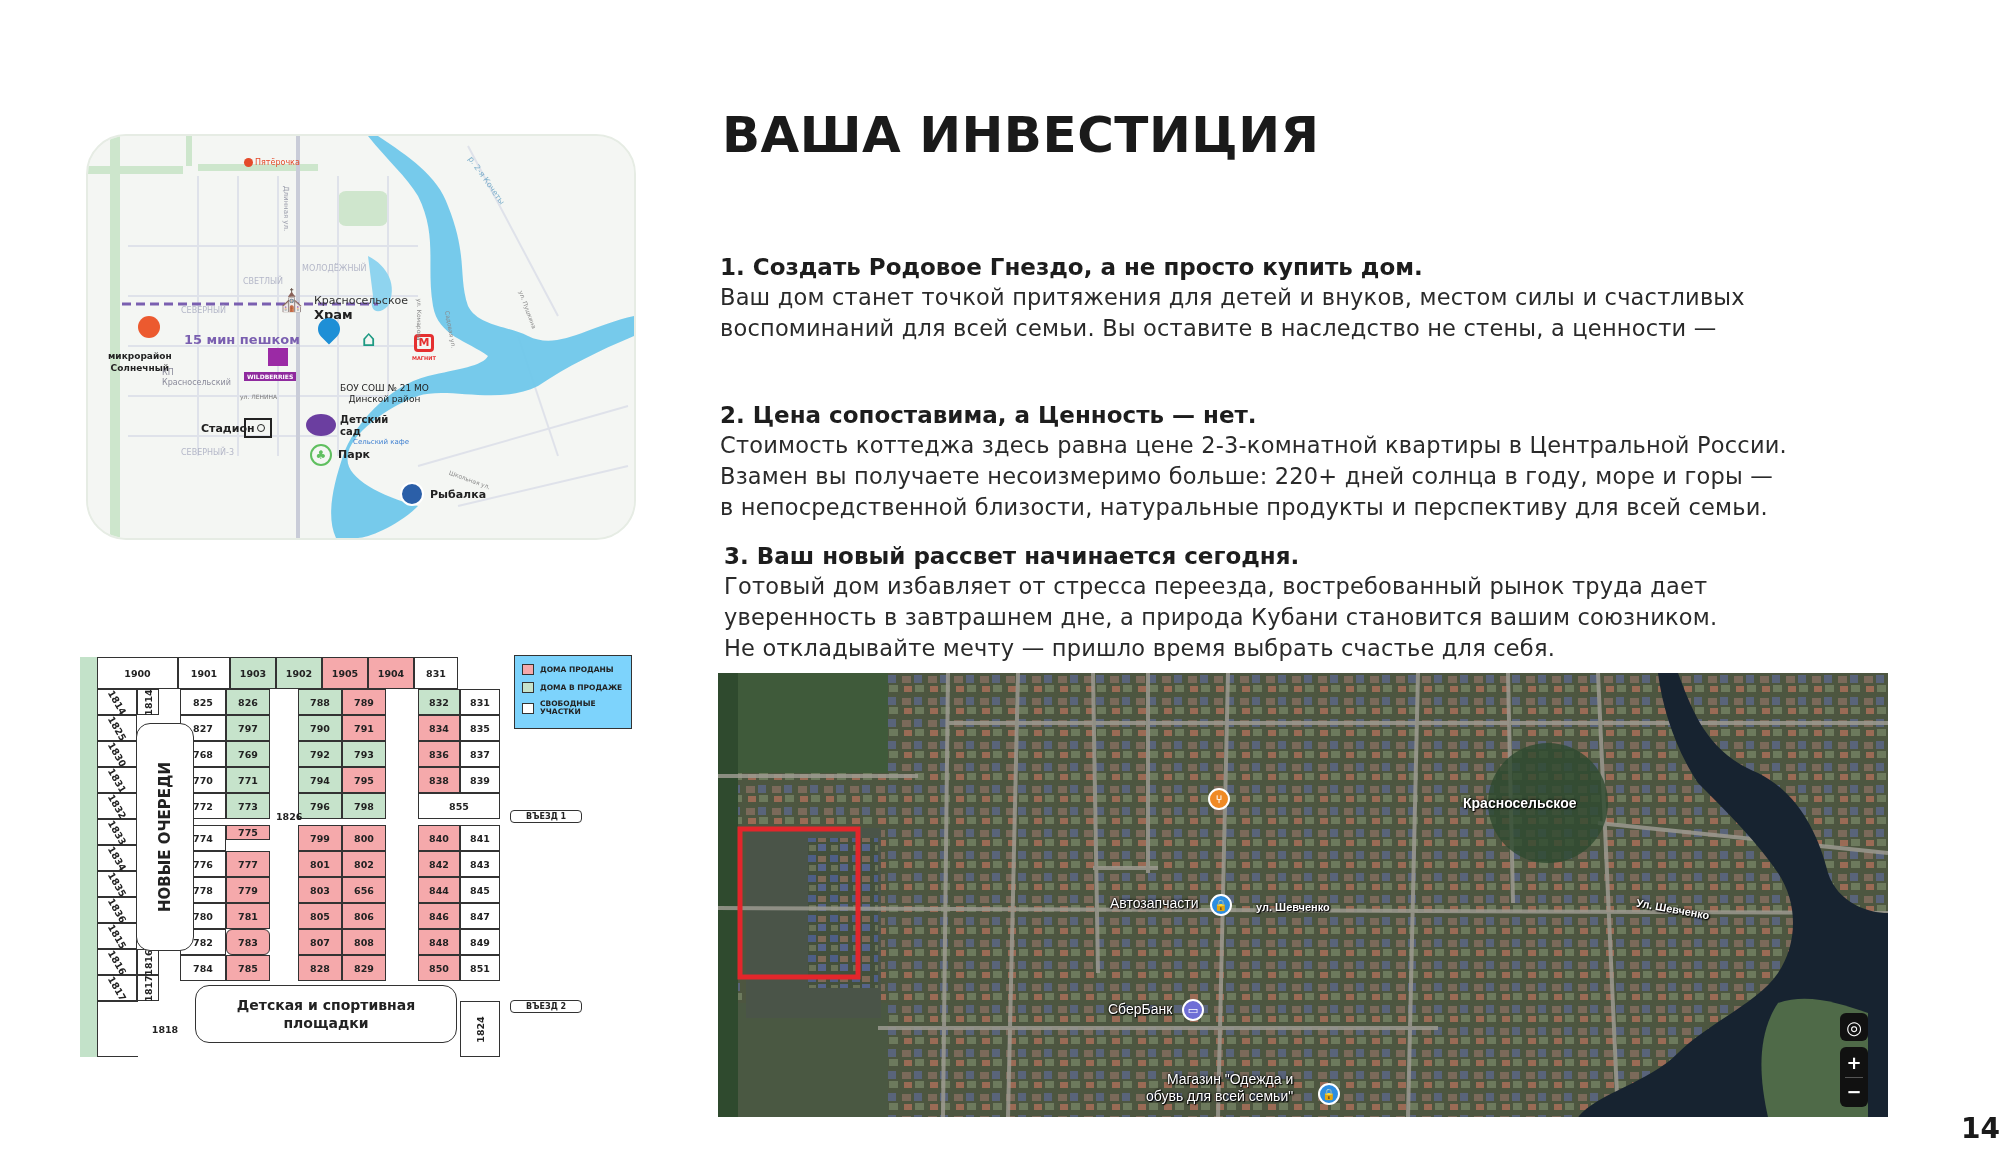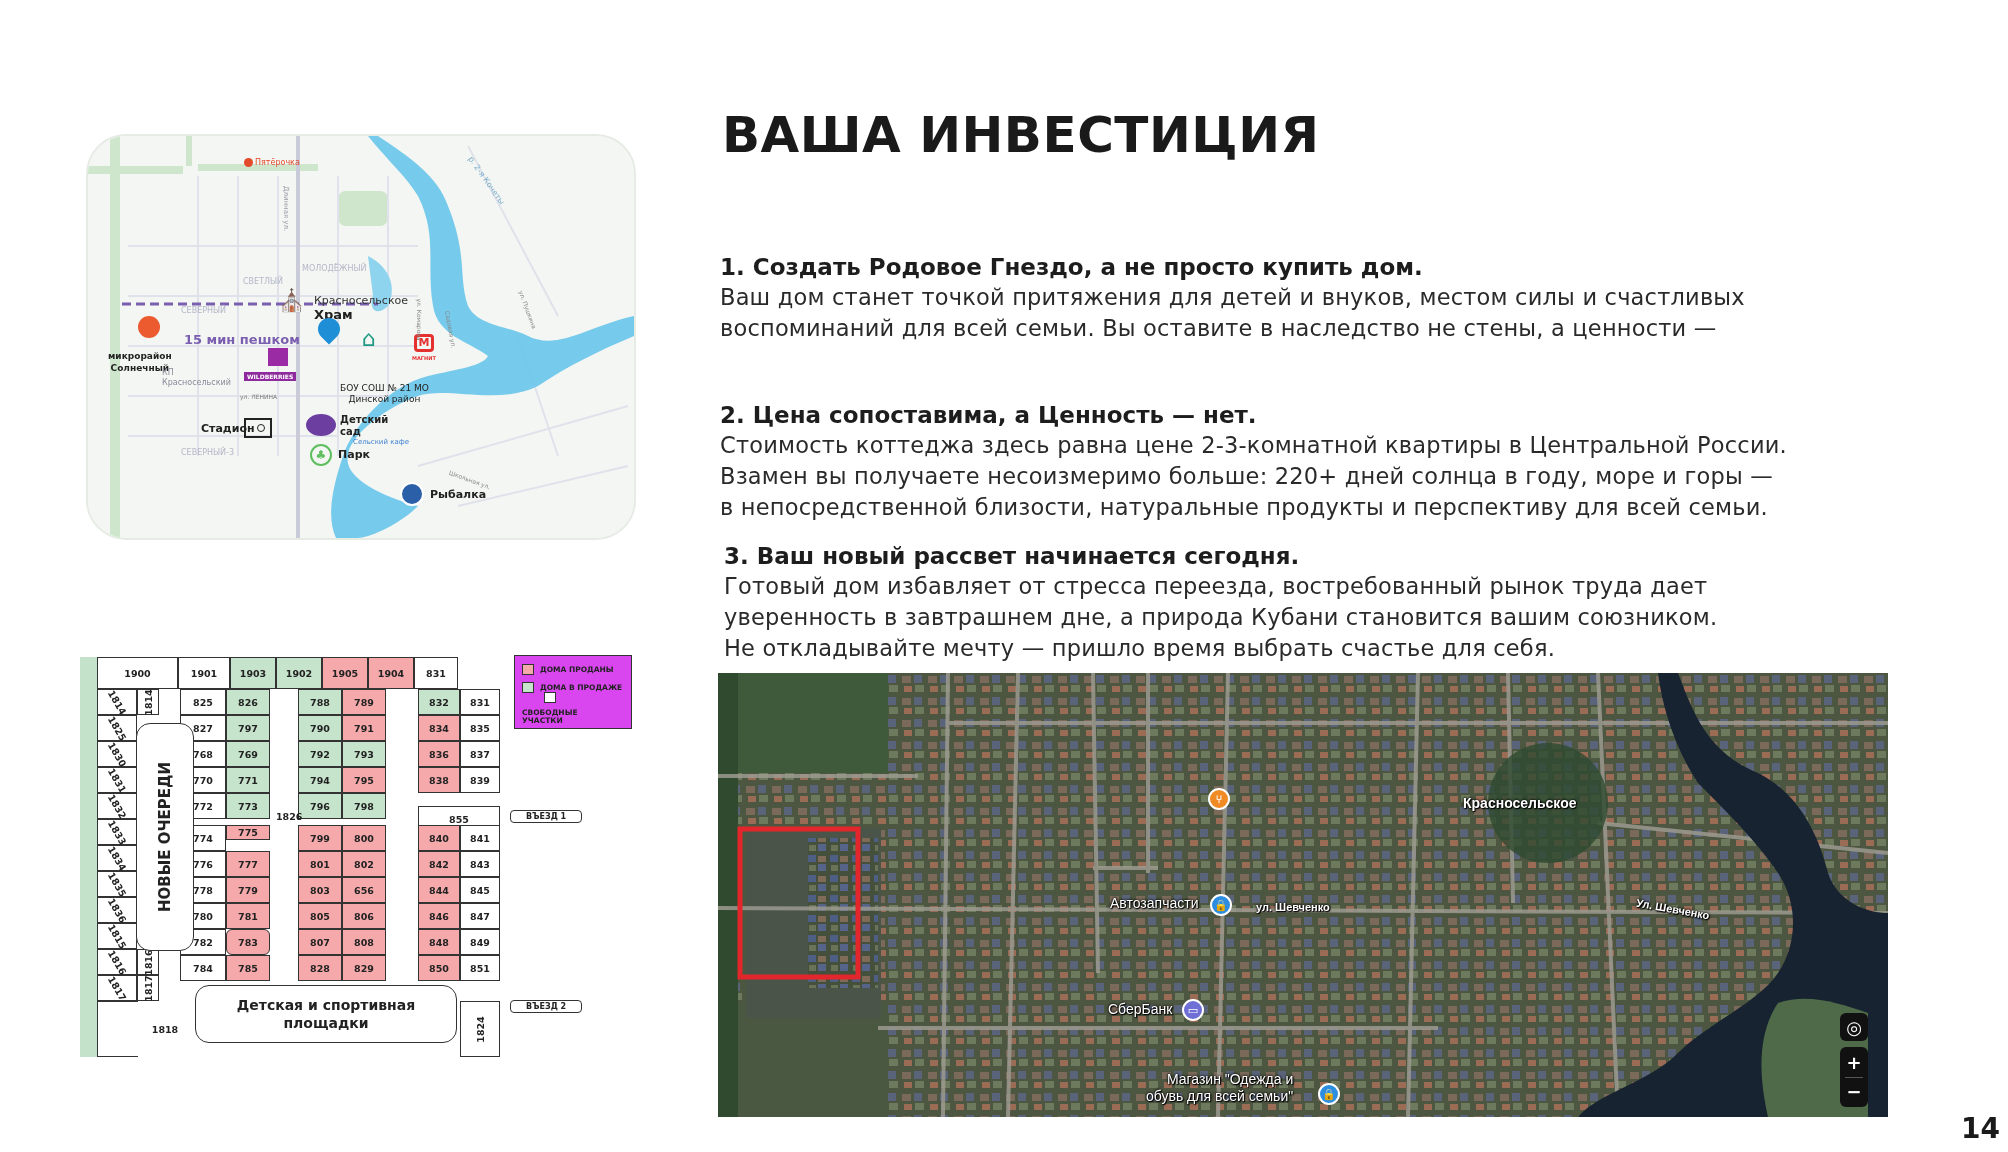--- a/index.html
+++ b/index.html
@@ -23,21 +23,21 @@
   
   #plan{left:80px;top:655px;width:430px;height:402px;}
   .cell{position:absolute;box-sizing:border-box;border:1.5px solid #333;font-family:"DejaVu Sans",sans-serif;font-weight:bold;font-size:9.5px;color:#222;display:flex;align-items:center;justify-content:center;background:#fff;}
   .sold{background:#f5a9ab;}
   .sale{background:#c6e3cb;}
   .free{background:#ffffff;}
   .diag span{transform:rotate(60deg);display:inline-block;}
   .vert span{transform:rotate(-90deg);display:inline-block;}
   #greenstrip{position:absolute;left:0;top:2px;width:17px;height:400px;background:#c3e2c9;}
   .roundbox{position:absolute;box-sizing:border-box;border:1.8px solid #333;border-radius:14px;background:#fff;display:flex;align-items:center;justify-content:center;text-align:center;font-family:"DejaVu Sans",sans-serif;font-weight:bold;color:#222;}
-  #legend{left:514px;top:655px;width:118px;height:74px;border:1.8px solid #333;box-sizing:border-box;background:#d946ef;}
+  #legend{left:514px;top:655px;width:118px;height:74px;border:1.8px solid #333;box-sizing:border-box;background:#7dd3fc;}
   .lg-item{position:absolute;left:7px;display:flex;align-items:center;gap:6px;font-family:"DejaVu Sans",sans-serif;font-weight:bold;font-size:7.5px;line-height:8px;color:#222;}
   .lg-sw{width:12px;height:11px;border:1px solid #333;box-sizing:border-box;flex:none;}
   .entry{position:absolute;width:72px;height:13px;border:1.5px solid #333;border-radius:4px;box-sizing:border-box;font-family:"DejaVu Sans",sans-serif;font-weight:bold;font-size:8px;display:flex;align-items:center;justify-content:center;color:#222;background:#fff;}
 
   
   #sat{left:718px;top:673px;width:1170px;height:444px;overflow:hidden;background:#3e4a36;}
   .satlabel{position:absolute;font-family:"Liberation Sans",sans-serif;font-size:14px;color:#fff;white-space:nowrap;text-shadow:0 0 2px #000,0 0 3px #000,1px 1px 1px #000;}
   .satpin{position:absolute;width:22px;height:22px;border-radius:50%;border:2px solid #fff;box-sizing:border-box;display:flex;align-items:center;justify-content:center;color:#fff;font-size:11px;font-weight:bold;}
   .ctrl{position:absolute;background:#111;border-radius:6px;color:#fff;display:flex;align-items:center;justify-content:center;font-family:"DejaVu Sans",sans-serif;font-weight:bold;}
 </style>
@@ -314,21 +314,21 @@
       </div>
       <div class="cell sale" style="left: 146px; top: 138px; width: 44px; height: 26px;">
         <span>773</span>
       </div>
       <div class="cell sale" style="left: 218px; top: 138px; width: 44px; height: 26px;">
         <span>796</span>
       </div>
       <div class="cell sale" style="left: 262px; top: 138px; width: 44px; height: 26px;">
         <span>798</span>
       </div>
-      <div class="cell free" style="left: 338px; top: 151px; width: 82px; height: 26px;">
+      <div class="cell free" style="left: 338px; top: 138px; width: 82px; height: 26px;">
         <span>855</span>
       </div>
       <div class="cell free" style="left: 100px; top: 170px; width: 46px; height: 26px;">
         <span>774</span>
       </div>
       <div class="cell sold" style="left: 146px; top: 170px; width: 44px; height: 15px;">
         <span>775</span>
       </div>
       <div class="cell sold" style="left: 218px; top: 170px; width: 44px; height: 26px;">
         <span>799</span>
@@ -456,21 +456,21 @@
 
 <div id="legend" class="abs">
   <div class="lg-item" style="top:8px;">
     <div class="lg-sw" style="background:#f5a9ab;"></div>
     <span>ДОМА ПРОДАНЫ</span>
   </div>
   <div class="lg-item" style="top:26px;">
     <div class="lg-sw" style="background:#c6e3cb;"></div>
     <span>ДОМА В ПРОДАЖЕ</span>
   </div>
-  <div class="lg-item" style="top:36px;flex-direction:column;">
+  <div class="lg-item" style="top:44px;">
     <div class="lg-sw" style="background:#fff;"></div>
     <span><span>СВОБОДНЫЕ</span><br><span>УЧАСТКИ</span></span>
   </div>
 </div>
 
 <div class="entry" style="left:510px;top:810px;">ВЪЕЗД 1</div>
 <div class="entry" style="left:510px;top:1000px;">ВЪЕЗД 2</div>
 
 <div id="sat" class="abs">
   <svg width="1170" height="444" viewBox="0 0 1170 444">

